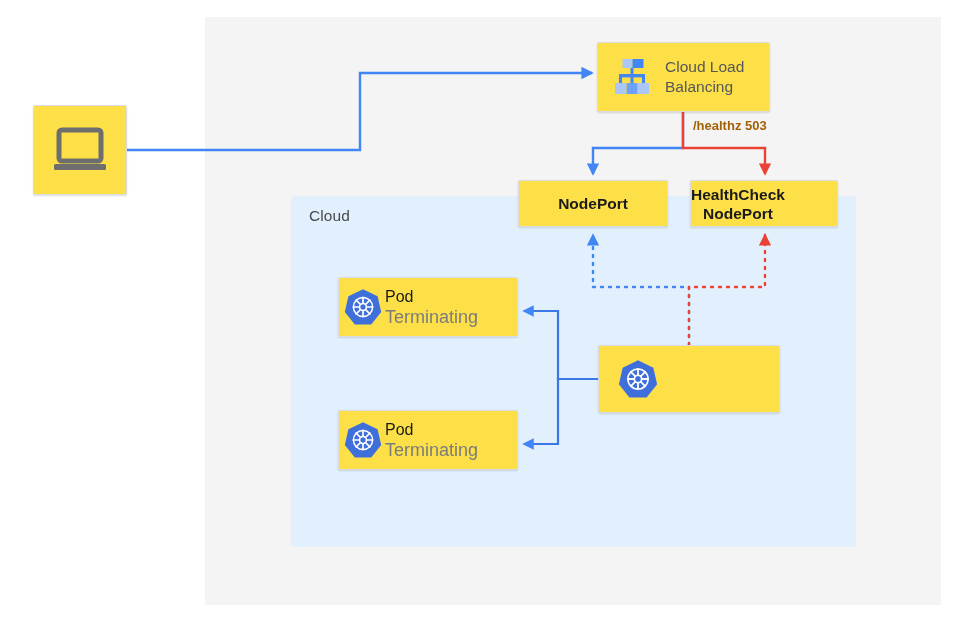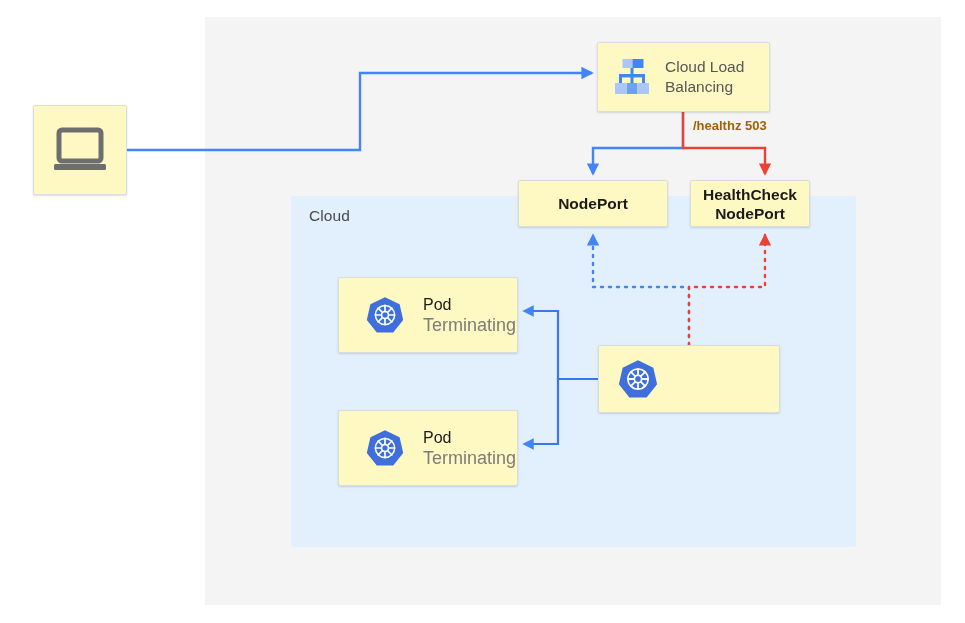--- a/index.html
+++ b/index.html
@@ -42,21 +42,21 @@
     left: 309px;
     top: 207px;
     font-size: 15.5px;
     color: #4a4a4a;
     letter-spacing: .1px;
     white-space: nowrap;
   }
   
   .card {
     position: absolute;
-    background: #fef9c3;
+    background: #fde047;
     border: 1px solid #dadce0;
     border-radius: 2px;
     box-sizing: border-box;
     box-shadow: 0 1px 2px rgba(60,64,67,.18);
   }
   
   .laptop-card {
     left: 33px;
     top: 105px;
     width: 94px;
@@ -88,43 +88,42 @@
     top: 180px;
     width: 150px;
     height: 47px;
     display: flex;
     align-items: center;
     justify-content: center;
   }
   .hcnp-card {
     left: 690px;
     top: 180px;
-    width: 120px;
+    width: 148px;
     height: 47px;
     display: flex;
     align-items: center;
-    justify-content: center;
   }
   .np-text {
     font-size: 15.5px;
     font-weight: bold;
     color: #1b1b1b;
     text-align: center;
     line-height: 19px;
     white-space: pre-line;
   }
   
   .pod-card {
     left: 338px;
     width: 180px;
-    height: 76px;
-    display: flex;
-    align-items: center;
-    padding-left: 26px;
-    gap: 18px;
+    height: 60px;
+    display: flex;
+    align-items: center;
+    padding-left: 4px;
+    gap: 2px;
   }
   .pod-card.pod-1 { top: 277px; }
   .pod-card.pod-2 { top: 410px; }
   
   .kp-card {
     left: 598px;
     top: 345px;
     width: 182px;
     height: 68px;
     display: flex;

